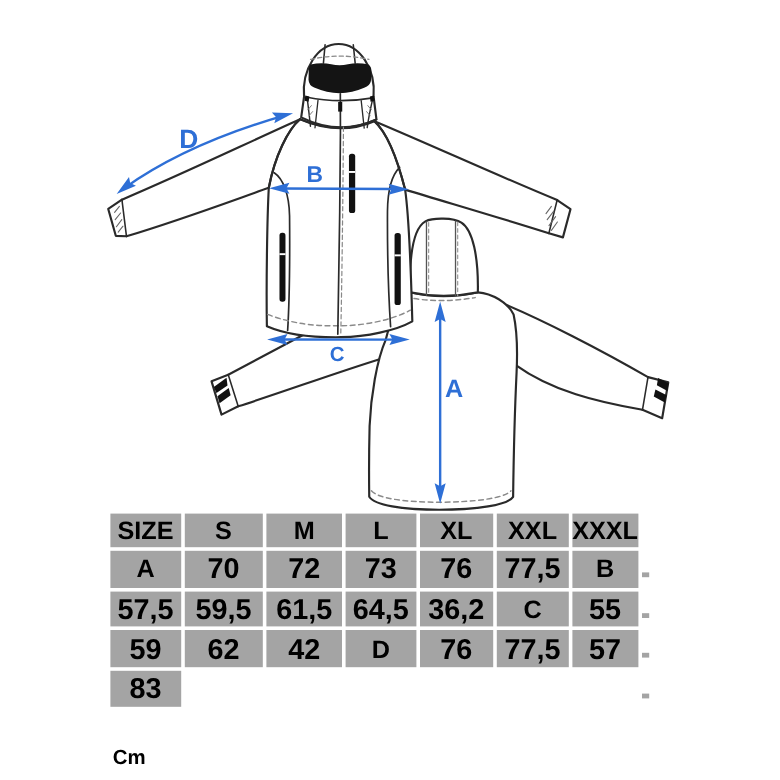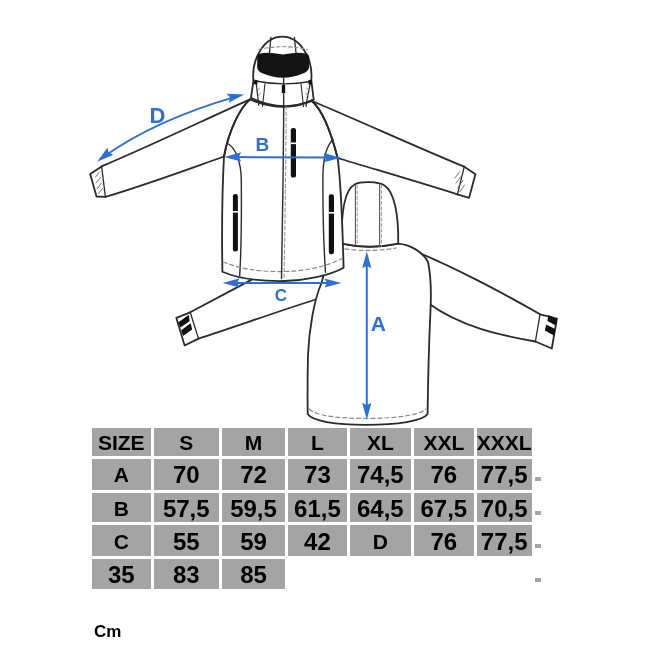--- a/index.html
+++ b/index.html
@@ -135,39 +135,37 @@
       <div class="h">S</div>
       <div class="h">M</div>
       <div class="h">L</div>
       <div class="h">XL</div>
       <div class="h">XXL</div>
       <div class="h">XXXL</div>
   <div class="h">A</div>
       <div>70</div>
       <div>72</div>
       <div>73</div>
-      <div>74,5</div>
       <div>76</div>
       <div>77,5</div>
   <div class="h">B</div>
       <div>57,5</div>
       <div>59,5</div>
       <div>61,5</div>
       <div>64,5</div>
-      <div>67,5</div>
-      <div>70,5</div>
+      <div>36,2</div>
   <div class="h">C</div>
       <div>55</div>
       <div>59</div>
+      <div>62</div>
       <div>42</div>
   <div class="h">D</div>
       <div>76</div>
       <div>77,5</div>
-      <div>35</div>
+      <div>57</div>
       <div>83</div>
-      <div>85</div>
 </div>
 <div id="cm">Cm</div>
 <div style="position:absolute;left:535px;width:6px;top:477.3px;height:4px;background:#a4a4a4;"></div>
 <div style="position:absolute;left:535px;width:6px;top:511.3px;height:4px;background:#a4a4a4;"></div>
 <div style="position:absolute;left:535px;width:6px;top:544px;height:4px;background:#a4a4a4;"></div>
 <div style="position:absolute;left:535px;width:6px;top:578px;height:4px;background:#a4a4a4;"></div>
 </div>
 
 </body></html>

